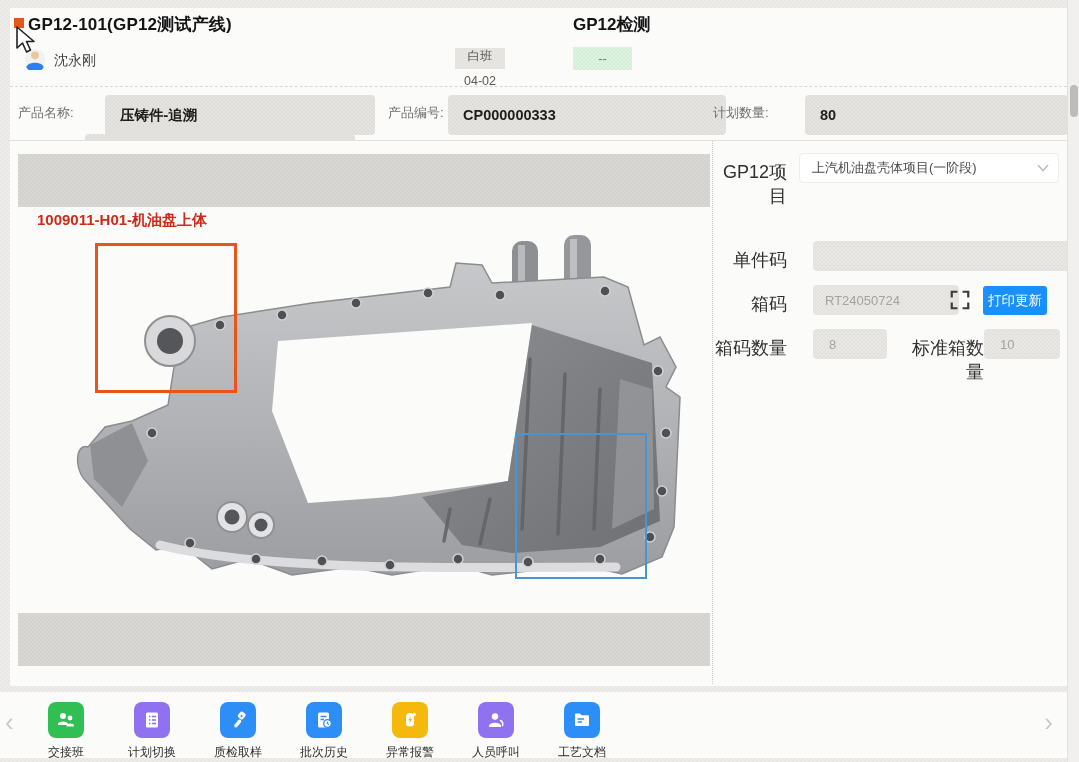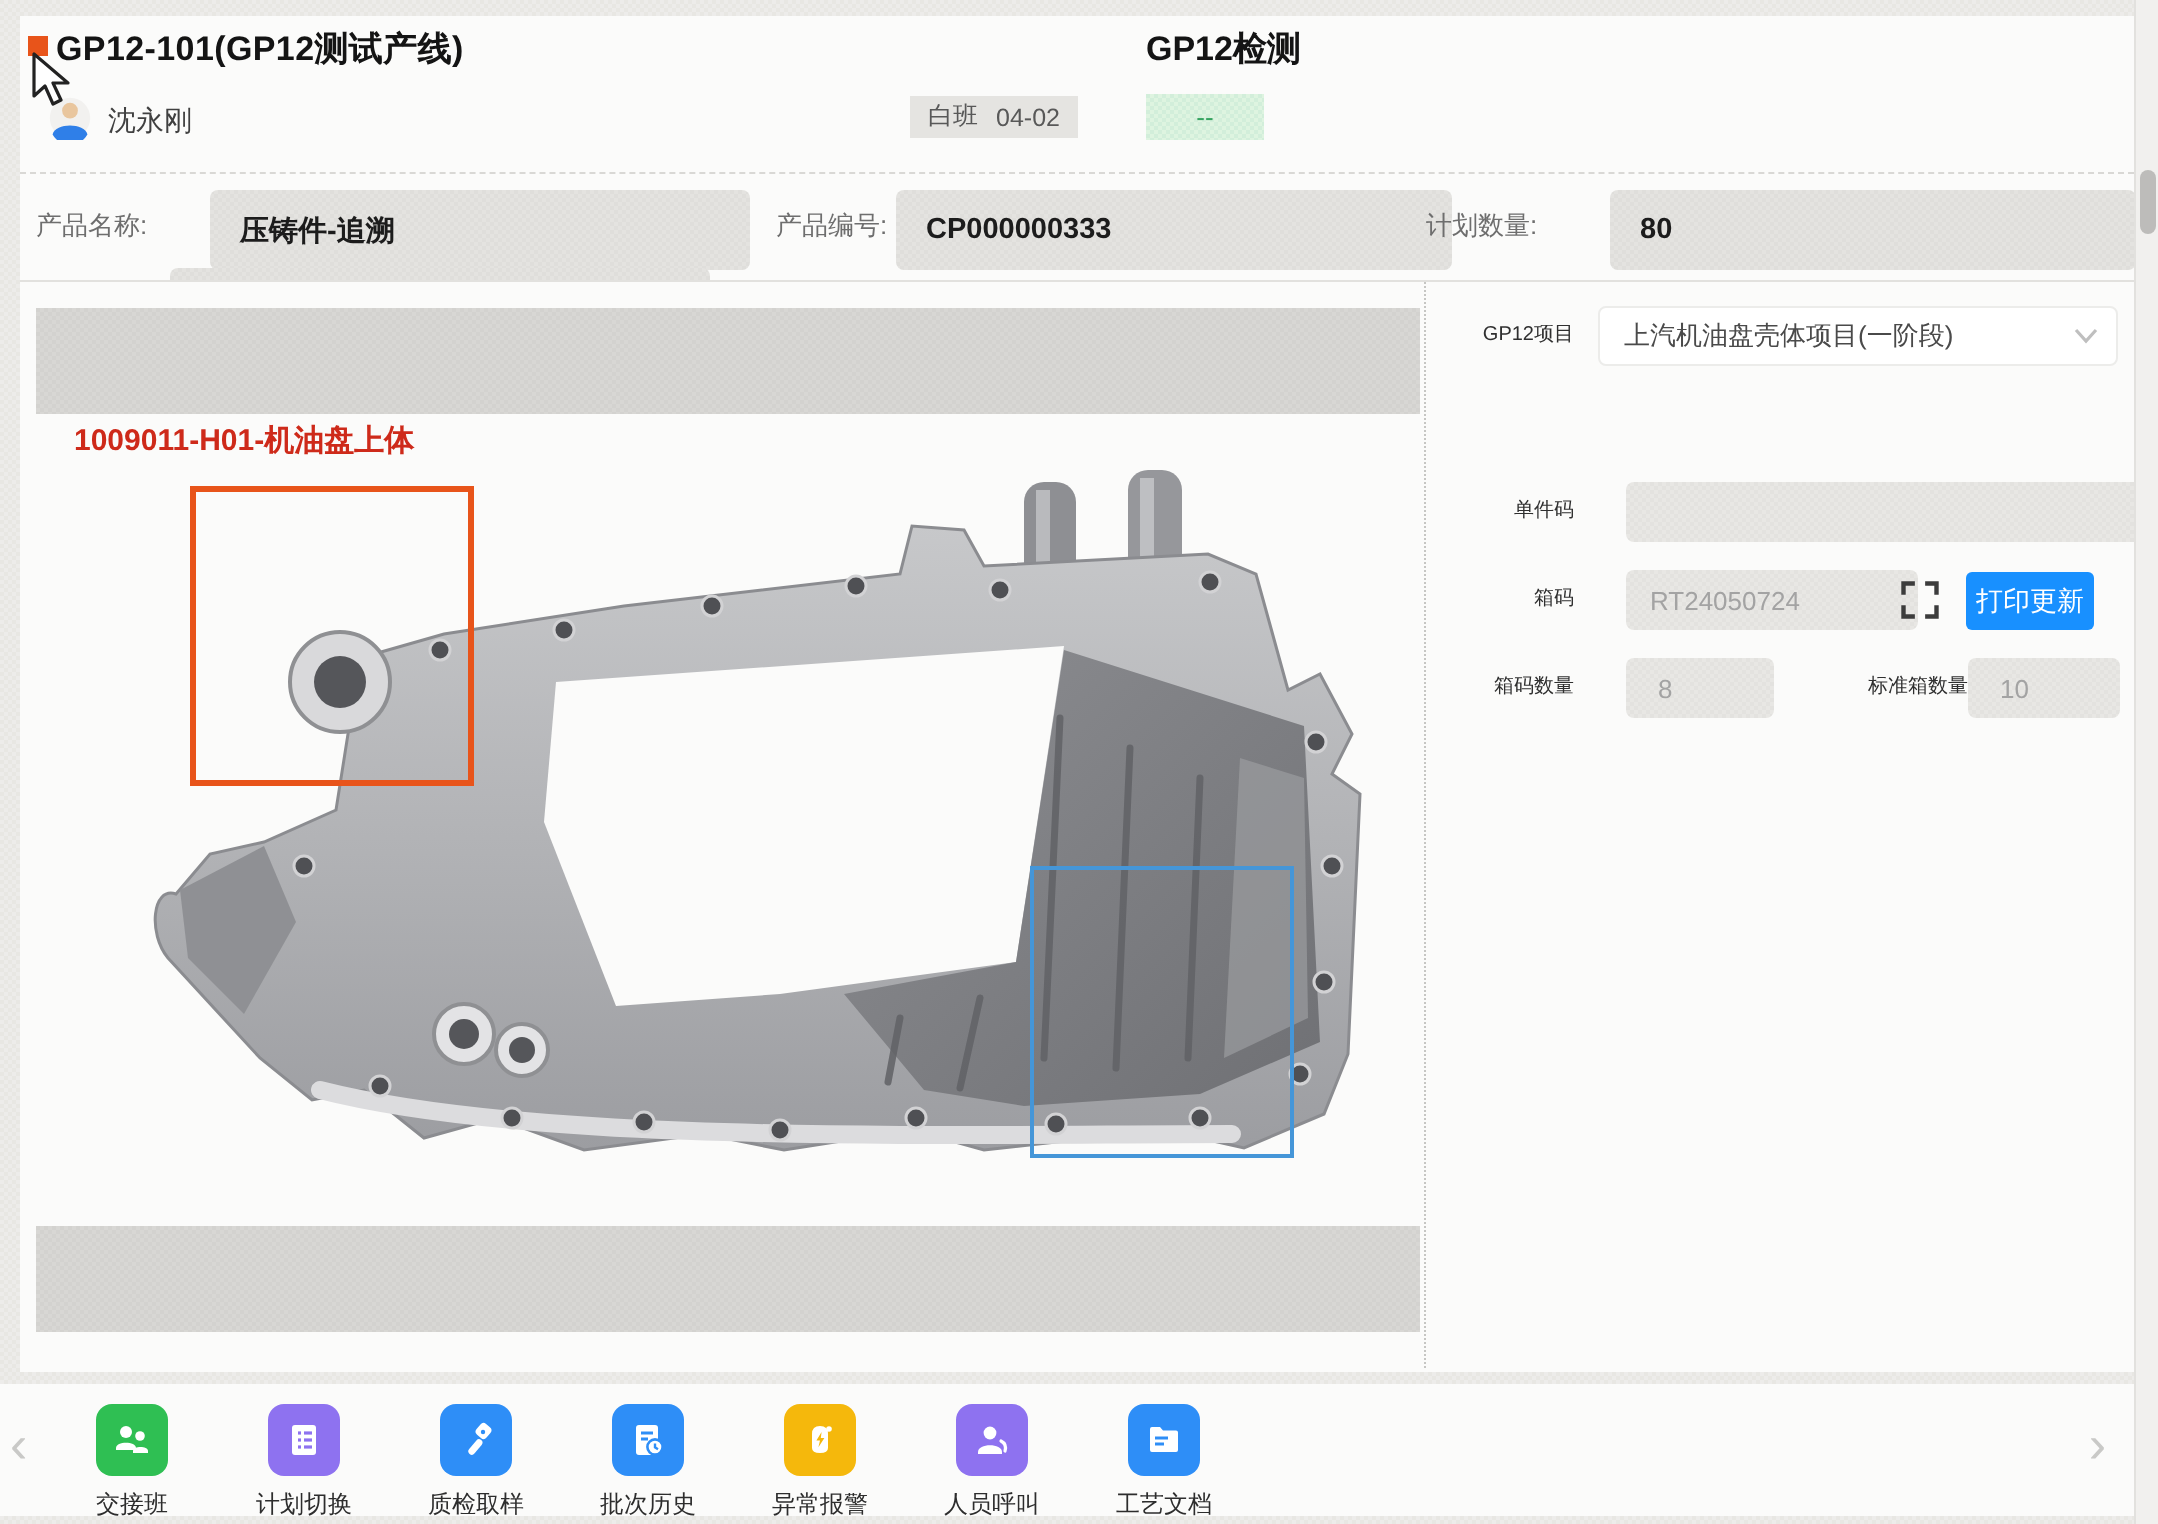--- a/index.html
+++ b/index.html
@@ -22,21 +22,21 @@
   .title-row { position:relative; height:79px; border-bottom:1px dashed #d9d8d5; }
   .orange-square { position:absolute; left:4px; top:10px; width:10px; height:10px; background:#e8541a; }
   .station-title { position:absolute; left:18px; top:5px; font-size:17px; font-weight:bold; color:#141414; letter-spacing:.2px; }
   .page-title { position:absolute; left:563px; top:5px; font-size:17px; font-weight:bold; color:#141414; }
   .cursor { position:absolute; left:6px; top:18px; z-index:5; }
   .avatar { position:absolute; left:14px; top:40px; width:22px; height:22px; }
   .user-name { position:absolute; left:44px; top:44px; font-size:14px; color:#404040; }
   .shift-badge {
     position:absolute; left:445px; top:40px; height:21px; padding:0 9px;
     background:#e5e4e1; color:#585858; font-size:12.5px;
-    display:flex; align-items:center; gap:9px;
+    display:flex; align-items:center; gap:9px;flex-direction:column;
   }
   .status-badge {
     position:absolute; left:563px; top:39px; width:59px; height:23px;
     background:repeating-conic-gradient(#def4e0 0% 25%, #d2eeda 0% 50%) 0 0/4px 4px;
     color:#35a35f; font-size:13px; display:flex; align-items:center; justify-content:center;
   }
 
   .form-row { position:relative; height:54px; border-bottom:1px solid #e2e1de; overflow:hidden; }
   .form-label { position:absolute; top:17px; font-size:13px; color:#6e6e6e; }
   .form-input {
@@ -60,21 +60,21 @@
 
   .part-label { position:absolute; left:27px; top:70px; font-size:15px; font-weight:bold; color:#ce2a1a; }
 
   .photo { position:absolute; left:50px; top:88px; width:645px; height:380px; }
   .annot { position:absolute; }
   .annot.orange { left:35px; top:14px; width:142px; height:150px; border:3px solid #e8541a; }
   .annot.blue { left:455px; top:204px; width:132px; height:146px; border:2px solid #4596d8; }
 
   
   .d-row { position:absolute; left:0; width:100%; height:30px; }
-  .d-label { position:absolute; left:0; top:7px; width:74px; text-align:right; font-size:10px; color:#2f2f2f; }
+  .d-label { position:absolute; left:0; top:7px; width:74px; text-align:right; font-size:18px; color:#2f2f2f; }
   .d-select {
     position:absolute; left:86px; top:0; width:260px; height:30px;
     background:#fff; border:1px solid #ececea; border-radius:4px;
     font-size:13px; color:#4a4a4a; display:flex; align-items:center;
     padding:0 26px 0 12px; cursor:pointer;
   }
   .d-select .caret { position:absolute; right:9px; top:10px; }
   .d-input {
     position:absolute; left:100px; top:0; height:30px; border-radius:4px;
     background:repeating-conic-gradient(#e8e7e4 0% 25%, #e3e2df 0% 50%) 0 0/4px 4px;

